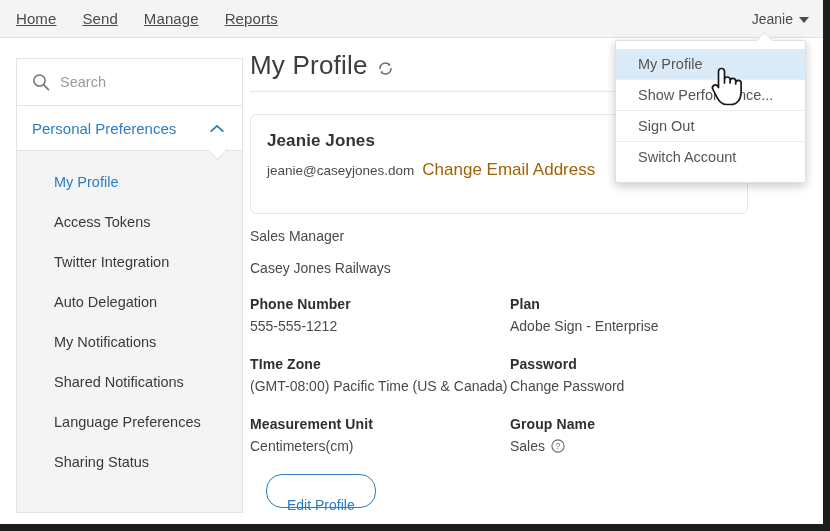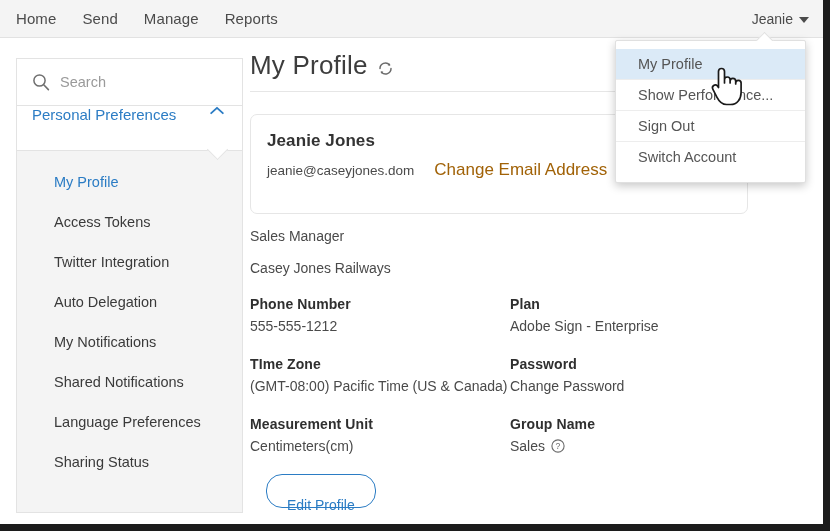--- a/index.html
+++ b/index.html
@@ -43,20 +43,21 @@
     display: flex;
     align-items: center;
     gap: 26px;
   }
   .nav-link {
     font-size: 15px;
     color: #4b4b4b;
     letter-spacing: .1px;
     cursor: pointer;
     white-space: nowrap;
+    text-decoration: underline;
   }
   .nav-user {
     position: absolute;
     right: 14px; top: 0;
     height: 37px;
     display: flex;
     align-items: center;
     gap: 6px;
     cursor: pointer;
     justify-content: space-between;
@@ -141,20 +142,21 @@
   .search-icon { width: 18px; height: 18px; margin-right: 10px; flex: none; }
   .search-placeholder {
     font-size: 14.5px;
     color: #9a9a9a;
   }
   .section-head {
     height: 45px;
     background: #ffffff;
     border-bottom: 1px solid #e3e3e3;
     display: flex;
+    align-items: center;
     justify-content: space-between;
     padding: 0 18px 0 15px;
     box-sizing: border-box;
     cursor: pointer;
     position: relative;
   }
   .section-head-label {
     font-size: 15px;
     color: #2b7cc4;
   }
@@ -223,21 +225,21 @@
   .card-name {
     font-size: 17px;
     color: #333333;
     font-weight: bold;
     letter-spacing: .1px;
   }
   .card-email-row {
     margin-top: 9px;
     display: flex;
     align-items: baseline;
-    gap: 20px;
+    gap: 8px;
   }
   .card-email { font-size: 13.5px; color: #4a4a4a; }
   .link {
     font-size: 17px;
     color: #a16207;
     cursor: pointer;
   }
   .card-sub {
     margin-top: 14px;
     font-size: 14px;

